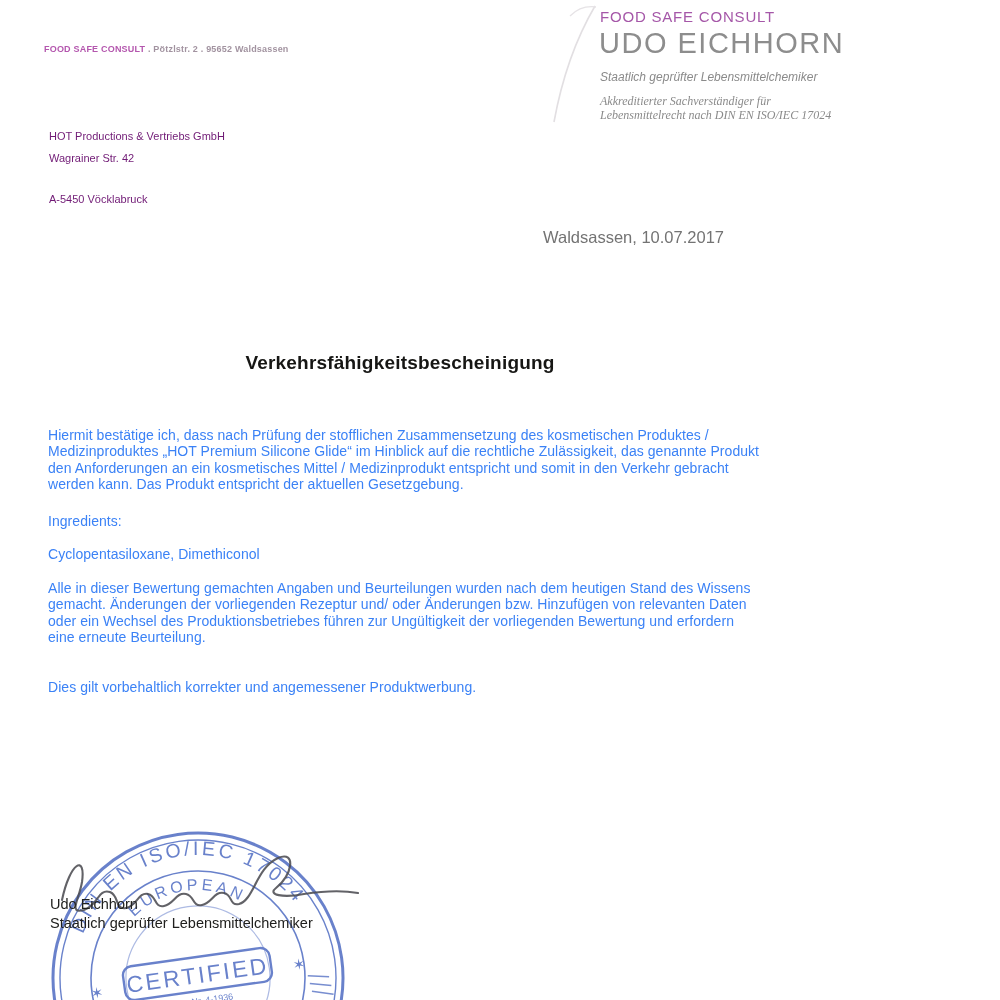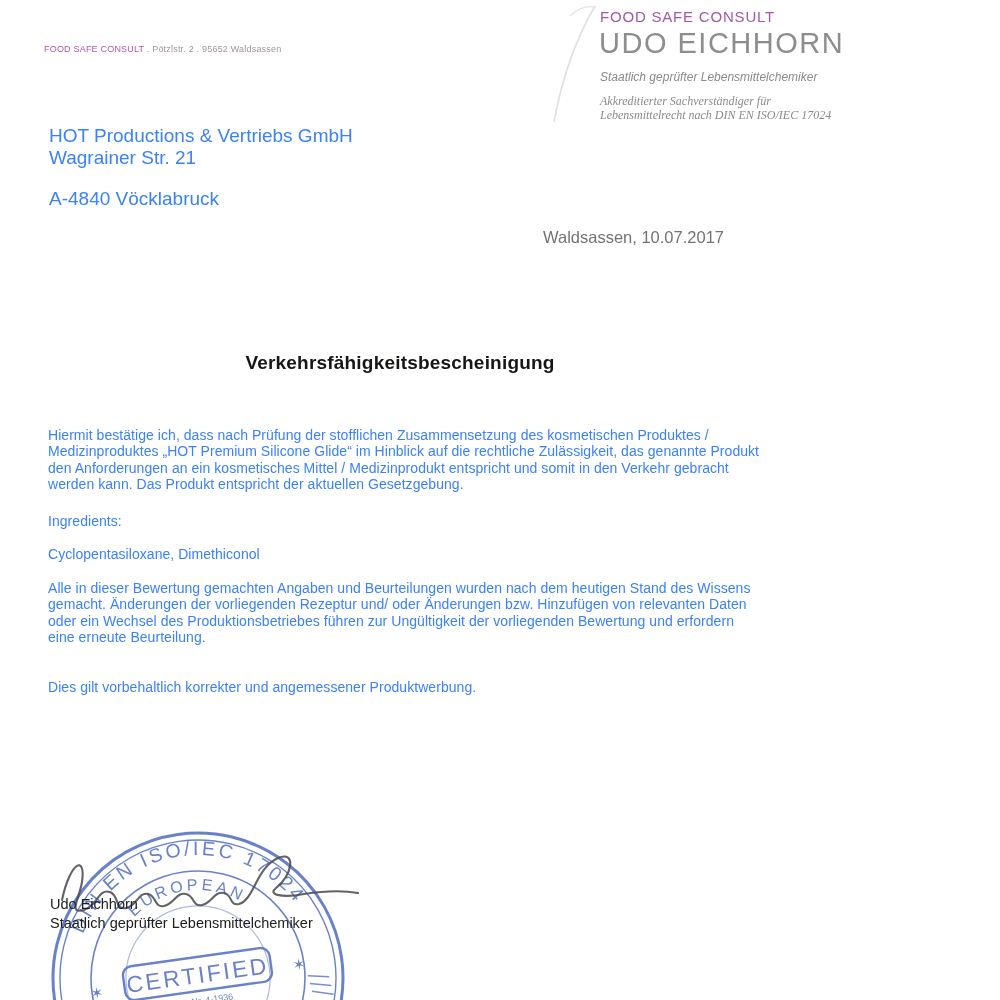--- a/index.html
+++ b/index.html
@@ -1,33 +1,33 @@
 <!DOCTYPE html>
 <html><head>
 <meta charset="utf-8">
 <style>
   html,body{margin:0;padding:0;}
   body{font-family:"Liberation Sans","DejaVu Sans",sans-serif;background:#fff;}
   .page{position:relative;width:1000px;height:1000px;background:#ffffff;overflow:hidden;}
 
   
-  .senderline{position:absolute;left:44px;top:44px;font-size:9px;letter-spacing:.2px;white-space:nowrap;}
+  .senderline{position:absolute;left:44px;top:44px;font-size:9px;letter-spacing:.2px;white-space:nowrap;font-weight:bold;}
   .senderline .brand{color:#b457ae;}
   .senderline .rest{color:#a293a0;}
 
   
   .swoosh{position:absolute;left:540px;top:0;}
   .lh{position:absolute;left:600px;top:8px;width:360px;}
   .lh-brand{color:#a557a8;font-size:15px;letter-spacing:.8px;margin:0 0 2px 0;}
   .lh-name{color:#8d8d8d;font-size:29px;letter-spacing:1.5px;margin:0 0 10px -1px;font-weight:400;}
   .lh-cred{color:#8a8a8a;font-style:italic;font-size:12px;margin:0 0 10px 0;}
   .lh-accr{color:#8a8a8a;font-style:italic;font-size:12px;line-height:14px;margin:0;white-space:pre-line;font-family:Liberation Serif, serif;}
 
   
-  .recipient{position:absolute;left:49px;top:125px;color:#3b82f6;font-size:19px;line-height:22px;}
+  .recipient{position:absolute;left:49px;top:125px;color:#701a75;font-size:11px;line-height:22px;}
   .recipient .gap{height:19px;}
 
   .dateline{position:absolute;left:543px;top:228px;color:#737373;font-size:16.5px;}
 
   .doc-title{position:absolute;left:0;top:352px;width:800px;text-align:center;color:#161614;
              font-size:19px;font-weight:bold;letter-spacing:.2px;}
 
   .bodytext{position:absolute;left:48px;color:#3b82f6;font-size:14px;line-height:16.3px;
             white-space:pre-line;width:790px;letter-spacing:.05px;}
   .p1{top:427px;}
@@ -58,23 +58,23 @@
   <div class="lh">
     <p class="lh-brand">FOOD SAFE CONSULT</p>
     <p class="lh-name">UDO EICHHORN</p>
     <p class="lh-cred">Staatlich geprüfter Lebensmittelchemiker</p>
     <p class="lh-accr">Akkreditierter Sachverständiger für
 Lebensmittelrecht nach DIN EN ISO/IEC 17024</p>
   </div>
 
   <div class="recipient">
     <div>HOT Productions &amp; Vertriebs GmbH</div>
-    <div>Wagrainer Str. 21</div>
+    <div>Wagrainer Str. 42</div>
     <div class="gap"></div>
-    <div>A-4840 Vöcklabruck</div>
+    <div>A-5450 Vöcklabruck</div>
   </div>
 
   <div class="dateline">Waldsassen, 10.07.2017</div>
 
   <div class="doc-title">Verkehrsfähigkeitsbescheinigung</div>
 
   <div class="bodytext p1">Hiermit bestätige ich, dass nach Prüfung der stofflichen Zusammensetzung des kosmetischen Produktes /
 Medizinproduktes „HOT Premium Silicone Glide“ im Hinblick auf die rechtliche Zulässigkeit, das genannte Produkt
 den Anforderungen an ein kosmetisches Mittel / Medizinprodukt entspricht und somit in den Verkehr gebracht
 werden kann. Das Produkt entspricht der aktuellen Gesetzgebung.</div>

